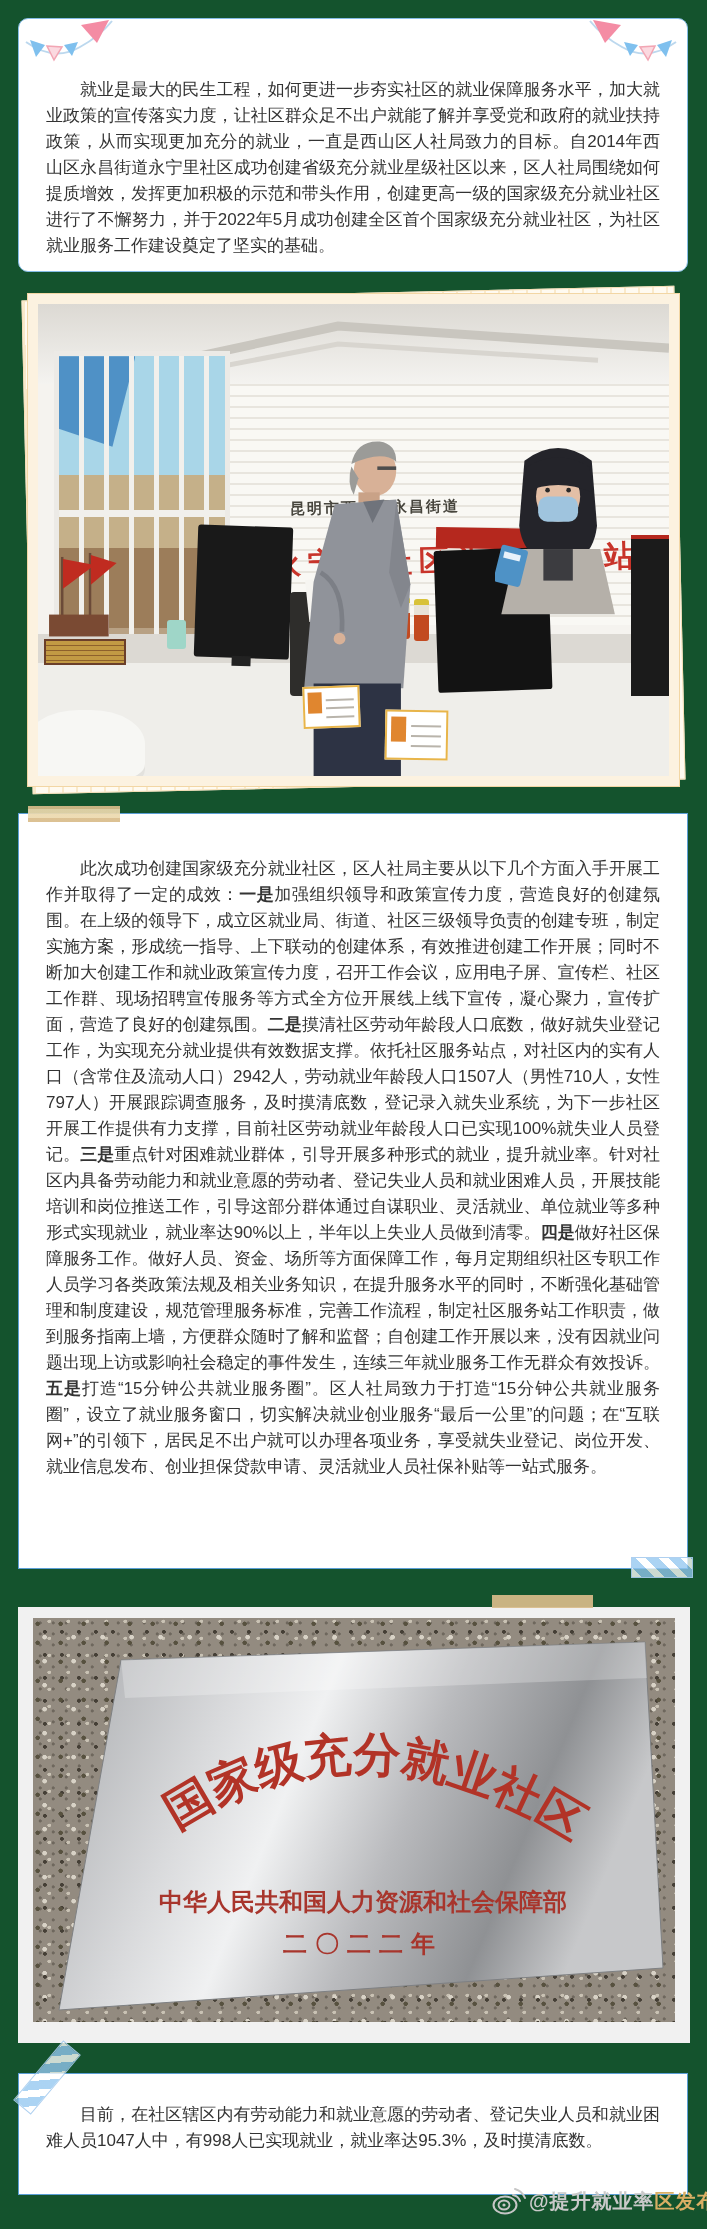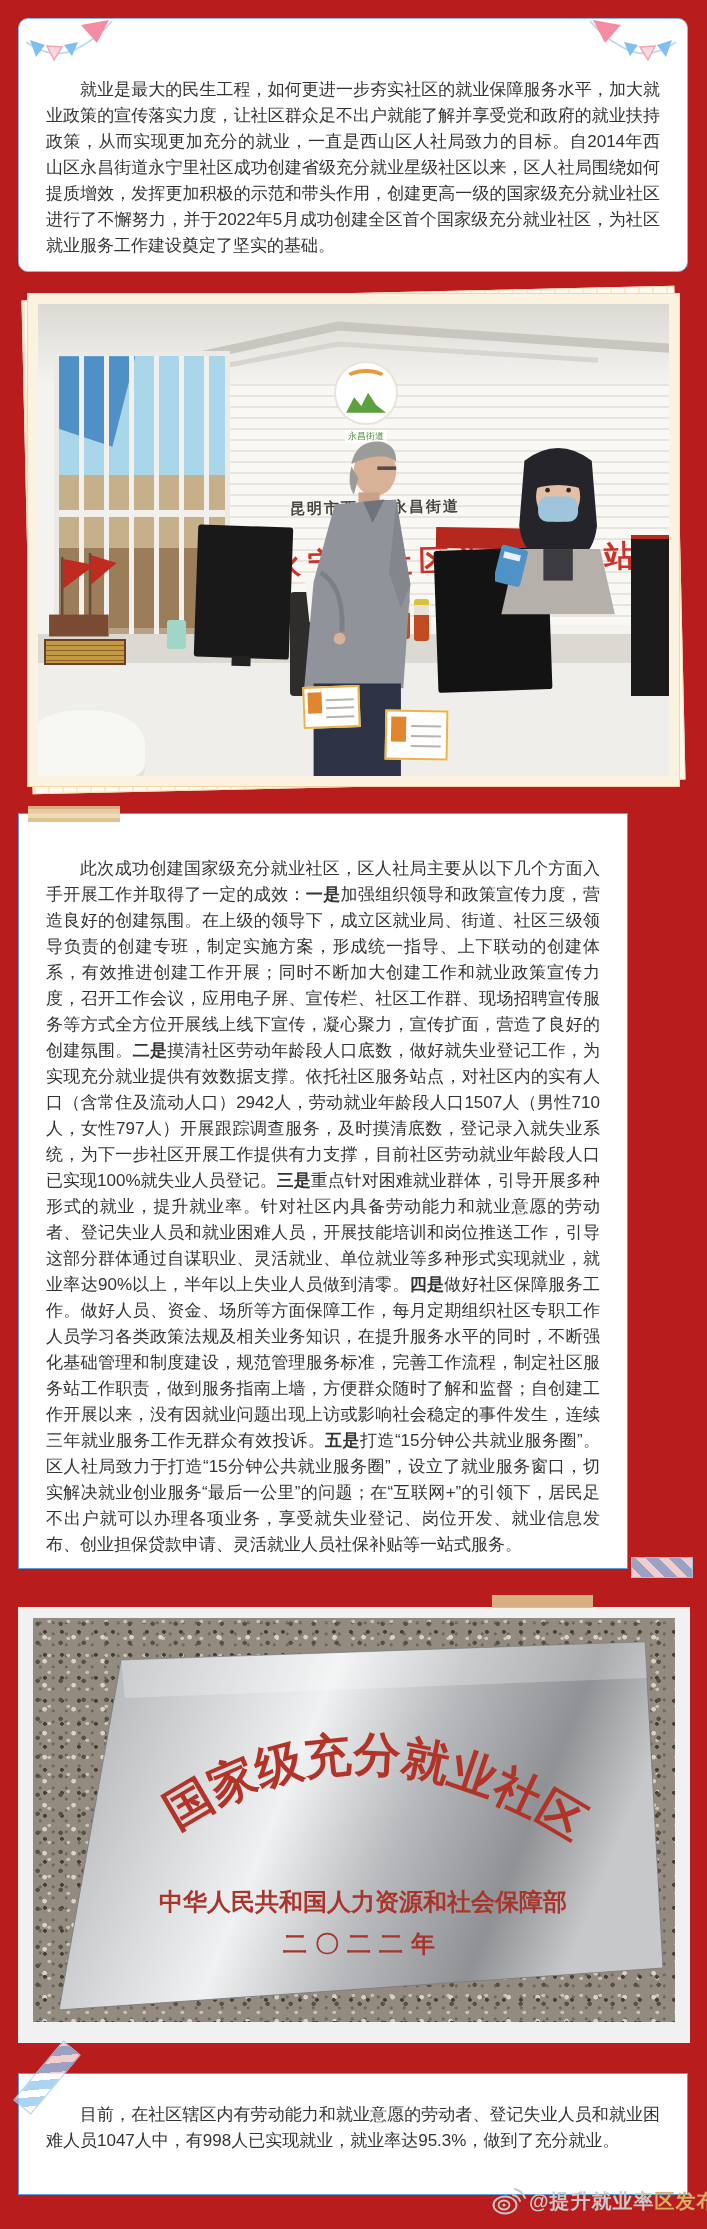--- a/index.html
+++ b/index.html
@@ -1,27 +1,27 @@
 <!DOCTYPE html>
 <html><head>
 <meta charset="utf-8">
 <style>
   * { margin:0; padding:0; box-sizing:border-box; }
   body { background:#ffffff; font-family:"Liberation Sans","DejaVu Sans",sans-serif; }
-  .page { position:relative; width:707px; height:2229px; margin:0 auto; background:#b91c1c; overflow:hidden; }
+  .page { position:relative; width:707px; height:2229px; margin:0 auto; background:#14532d; overflow:hidden; }
 
   
   .card { position:absolute; background:#ffffff; overflow:hidden; }
   .card p, .card .runs { font-size:17px; line-height:26px; color:#333333; text-align:justify; }
   .card p { text-indent:2em; }
   .runs { text-indent:2em; display:block; }
   .runs .b { font-weight:bold; }
 
   .card-intro   { left:18px; top:18px;   width:670px; height:254px; border:1px solid #85bce6; border-radius:10px; padding:58px 27px 0; }
-  .card-measure { left:18px; top:813px;  width:610px; height:756px; border:1px solid #5b9fd6; padding:42px 27px 0; }
+  .card-measure { left:18px; top:813px;  width:670px; height:756px; border:1px solid #5b9fd6; padding:42px 27px 0; }
   .card-summary { left:18px; top:2073px; width:670px; height:122px; border:1px solid #5b9fd6; padding:28px 27px 0; }
 
   
   .pennants { position:absolute; width:92px; height:52px; }
   .pennants.left  { left:24px; top:16px; }
   .pennants.right { left:586px; top:16px; transform:scaleX(-1); }
 
   
   .tape { position:absolute; opacity:.92; }
   .tape-tan { background:linear-gradient(180deg,#d9bc8a 0 3px,#ecd9ae 3px 12px,#d9bc8a 12px); }
@@ -129,27 +129,20 @@
         <div class="op-ceiling">
           <svg width="100%" height="100%" viewBox="0 0 631 80" preserveAspectRatio="none">
             <polyline points="40,78 300,22 631,44" fill="none" stroke="#c9c6bf" stroke-width="9"></polyline>
             <polyline points="90,80 300,40 560,56" fill="none" stroke="#d8d5cf" stroke-width="5"></polyline>
           </svg>
         </div>
         <div class="op-window">
           <div class="op-tarp"></div>
           <div class="op-bars"></div>
           <div class="op-sash"></div>
-        </div>
-        <div class="op-logo">
-          <div class="op-logo-circle">
-            <div class="op-logo-arc"></div>
-            <div class="op-logo-hill"></div>
-          </div>
-          <div class="op-logo-caption">永昌街道</div>
         </div>
         <div class="op-sign">昆明市西山区永昌街道</div>
         <div class="op-title">永宁里社区为民服务站</div>
         <div class="op-counter-top"></div>
         <div class="op-counter-front"></div>
         <svg class="op-flags" viewBox="0 0 76 95">
           <rect x="20" y="8" width="2.5" height="60" fill="#6b4a38"></rect>
           <rect x="48" y="4" width="2.5" height="64" fill="#6b4a38"></rect>
           <polygon points="22,10 54,16 22,40" fill="#c02b20"></polygon>
           <polygon points="50,6 76,14 50,36" fill="#c02b20"></polygon>
@@ -236,21 +229,21 @@
           <textPath href="#arcpath" startOffset="50%" text-anchor="middle">国家级充分就业社区</textPath>
         </text>
         <text x="330" y="292" text-anchor="middle" font-family="Liberation Serif, DejaVu Serif, serif" font-size="24" font-weight="bold" fill="#a8352c">中华人民共和国人力资源和社会保障部</text>
         <text x="330" y="334" text-anchor="middle" font-family="Liberation Serif, DejaVu Serif, serif" font-size="24" font-weight="bold" letter-spacing="8" fill="#a8352c">二〇二二年</text>
       </svg>
     </div>
   </div>
   <div class="tape tape-tan tape-tan-2"></div>
 
   <div class="card card-summary">
-    <p>目前，在社区辖区内有劳动能力和就业意愿的劳动者、登记失业人员和就业困难人员1047人中，有998人已实现就业，就业率达95.3%，做到了充分就业。</p>
+    <p>目前，在社区辖区内有劳动能力和就业意愿的劳动者、登记失业人员和就业困难人员1047人中，有998人已实现就业，就业率达95.3%，及时摸清底数。</p>
   </div>
   <div class="tape tape-blue tape-diag"></div>
 
   <div class="watermark">
     <svg width="34" height="30" viewBox="0 0 34 30">
       <ellipse cx="13" cy="19" rx="11.5" ry="8.5" fill="none" stroke="#c6c6c6" stroke-width="2"></ellipse>
       <ellipse cx="12" cy="19" rx="5.5" ry="4.5" fill="none" stroke="#c6c6c6" stroke-width="1.8"></ellipse>
       <circle cx="12" cy="19" r="1.6" fill="#c6c6c6"></circle>
       <path d="M21,9 A9,9 0 0 1 28,15" fill="none" stroke="#c6c6c6" stroke-width="2" stroke-linecap="round"></path>
       <path d="M23,3 A15,15 0 0 1 33,12" fill="none" stroke="#c6c6c6" stroke-width="2" stroke-linecap="round"></path>

